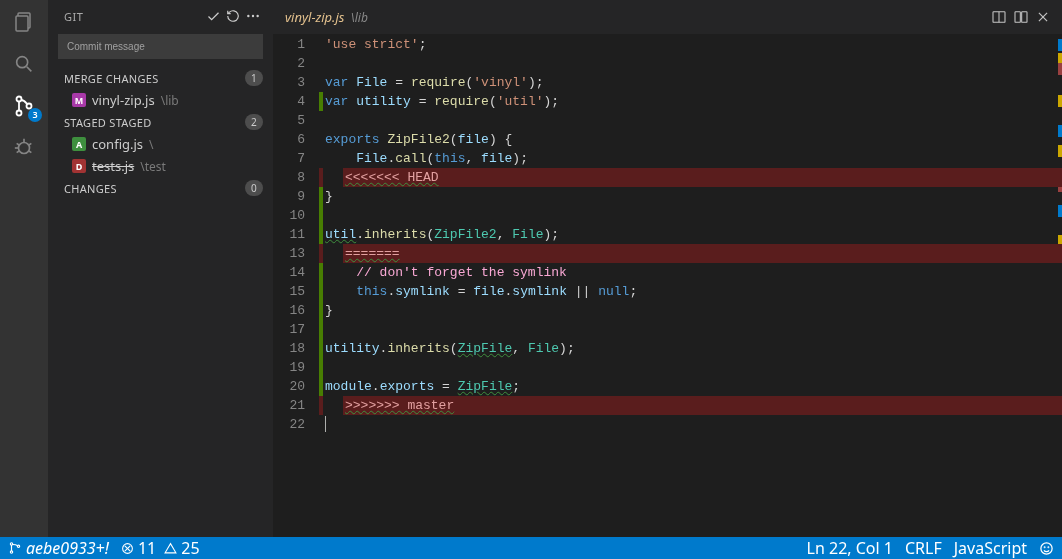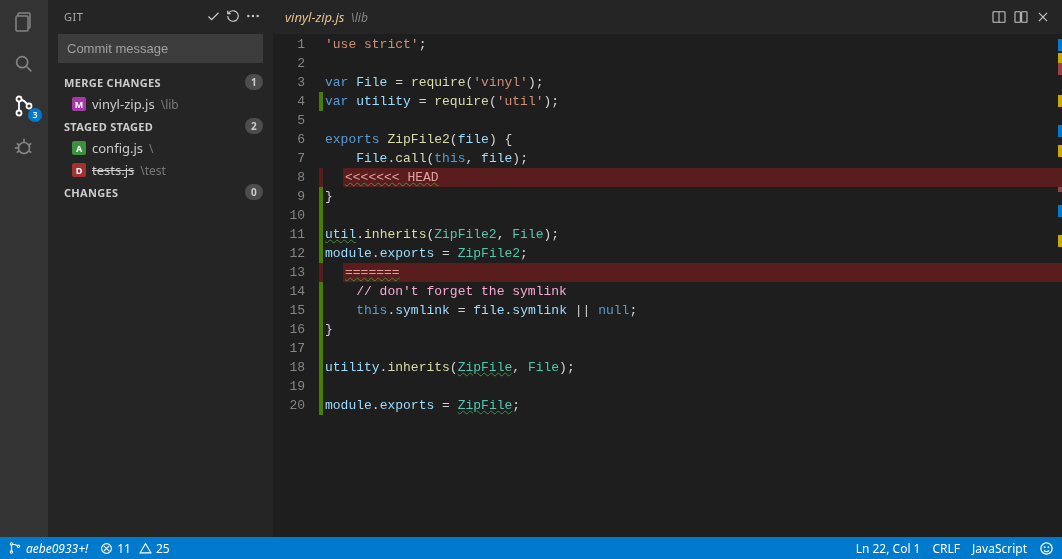--- a/index.html
+++ b/index.html
@@ -36,26 +36,26 @@
     padding-top: 6px;
   }
   .sp-titlebar {
     display: flex; align-items: center; padding: 0 10px 6px 16px;
     color: #aaa; font-size: 11px; letter-spacing: 0.5px;
   }
   .sp-titlebar .spacer { flex: 1; }
   .sp-titlebar .tb-icon { width: 20px; height: 20px; display: flex; align-items: center; justify-content: center; color: #ccc; cursor: pointer; }
   .commit-input {
     margin: 2px 10px 8px 10px; background: #3c3c3c; border: 1px solid #3c3c3c;
-    color: #fdba74; padding: 6px 8px; font-size: 13px; outline: none;
+    color: #fdba74; padding: 6px 8px; font-size: 10px; outline: none;
   }
   .commit-input::placeholder { color: #a0a0a0; }
   .section-header {
     display: flex; align-items: center; padding: 3px 10px 3px 16px;
-    font-size: 11px; font-weight: 700; color: #ccc; letter-spacing: 0.3px;
+    font-size: 11px; font-weight: 400; color: #ccc; letter-spacing: 0.3px;
     cursor: pointer;
   }
   .section-header .spacer { flex: 1; }
   .count-badge {
     background: #4d4d4d; color: #ccc; font-size: 10px;
     min-width: 18px; height: 16px; line-height: 16px; border-radius: 9px;
     text-align: center; padding: 0 6px;
   }
   .file-row {
     display: flex; align-items: center; padding: 2px 10px 2px 24px;
@@ -105,21 +105,21 @@
   .tok-type { color: #4ec9b0; }
   .tok-comment { color: #f9a8d4; }
   .tok-punc { color: #d4d4d4; }
   .squiggle { text-decoration-line: underline; text-decoration-style: wavy; text-decoration-color: #3e8f3e; text-decoration-thickness: 1px; }
   .cursor-mark::after {
     content:""; display:inline-block; width:1px; height:16px; background:#aeafad; vertical-align: text-bottom;
   }
   
   .statusbar {
     height: 22px; background: #007acc; color: #fff;
-    display: flex; align-items: center; font-size: 12px;
+    display: flex; align-items: center; font-size: 16px;
     padding: 0 8px; gap: 12px;
   }
   .statusbar .sb-item { display: flex; align-items: center; gap: 4px; cursor: pointer; font-style: italic;}
   .statusbar .sb-item.norm { font-style: normal; }
   .statusbar .spacer { flex: 1; }
   svg { display: block; }
 </style>
 </head>
 <body>
 
@@ -303,25 +303,20 @@
         <div class="codeline">
           <div class="gutter">10</div>
           <div class="marker mk-green"></div>
           <div class="code"></div>
         </div>
         <div class="codeline">
           <div class="gutter">11</div>
           <div class="marker mk-green"></div>
           <div class="code"><span class="tok-id squiggle">util</span><span class="tok-punc">.</span><span class="tok-fn">inherits</span><span class="tok-punc">(</span><span class="tok-type">ZipFile2</span><span class="tok-punc">, </span><span class="tok-type">File</span><span class="tok-punc">);</span></div>
         </div>
-        <div class="codeline">
-          <div class="gutter">12</div>
-          <div class="marker mk-green"></div>
-          <div class="code"><span class="tok-id">module</span><span class="tok-punc">.</span><span class="tok-id">exports</span> <span class="tok-punc">=</span> <span class="tok-type">ZipFile2</span><span class="tok-punc">;</span></div>
-        </div>
         <div class="codeline hl-conflict">
           <div class="gutter">13</div>
           <div class="marker mk-green"></div>
           <div class="code"><span class="squiggle">=======</span></div>
         </div>
         <div class="codeline">
           <div class="gutter">14</div>
           <div class="marker mk-green"></div>
           <div class="code">    <span class="tok-comment">// don't forget the symlink</span></div>
         </div>
@@ -347,20 +342,30 @@
         </div>
         <div class="codeline">
           <div class="gutter">19</div>
           <div class="marker mk-green"></div>
           <div class="code"></div>
         </div>
         <div class="codeline">
           <div class="gutter">20</div>
           <div class="marker mk-green"></div>
           <div class="code"><span class="tok-id">module</span><span class="tok-punc">.</span><span class="tok-id">exports</span> <span class="tok-punc">=</span> <span class="tok-type squiggle">ZipFile</span><span class="tok-punc">;</span></div>
+        </div>
+        <div class="codeline hl-conflict">
+          <div class="gutter">21</div>
+          <div class="marker mk-green"></div>
+          <div class="code"><span class="squiggle">&gt;&gt;&gt;&gt;&gt;&gt;&gt; master</span></div>
+        </div>
+        <div class="codeline">
+          <div class="gutter">22</div>
+          <div class="marker mk-none"></div>
+          <div class="code"><span class="cursor-mark"></span></div>
         </div>
       </div>
   </div>
 </div>
 
 <div class="statusbar">
   <div class="sb-item">
     <svg width="14" height="14" viewBox="0 0 24 24" fill="none" stroke="currentColor" stroke-width="2">
         <circle cx="6" cy="5" r="2"></circle>
         <circle cx="6" cy="19" r="2"></circle>

